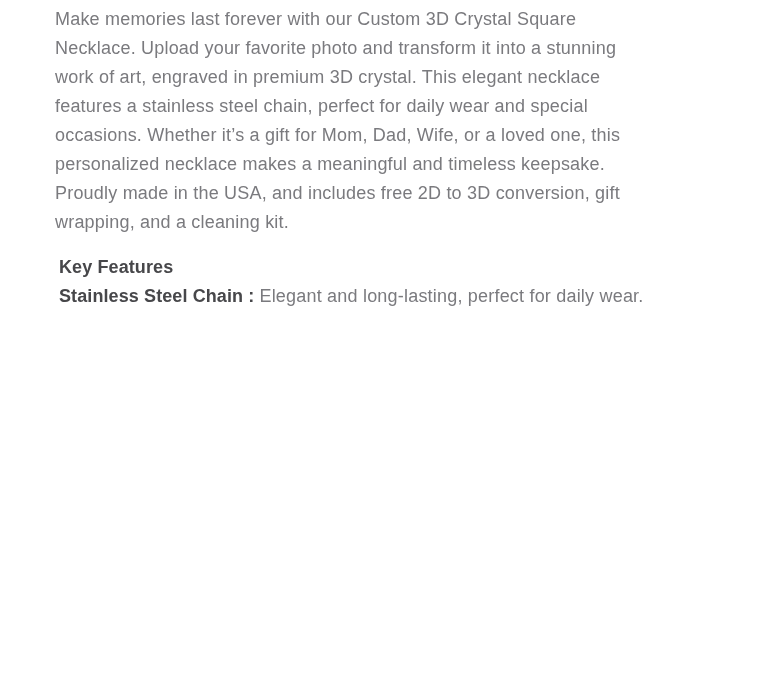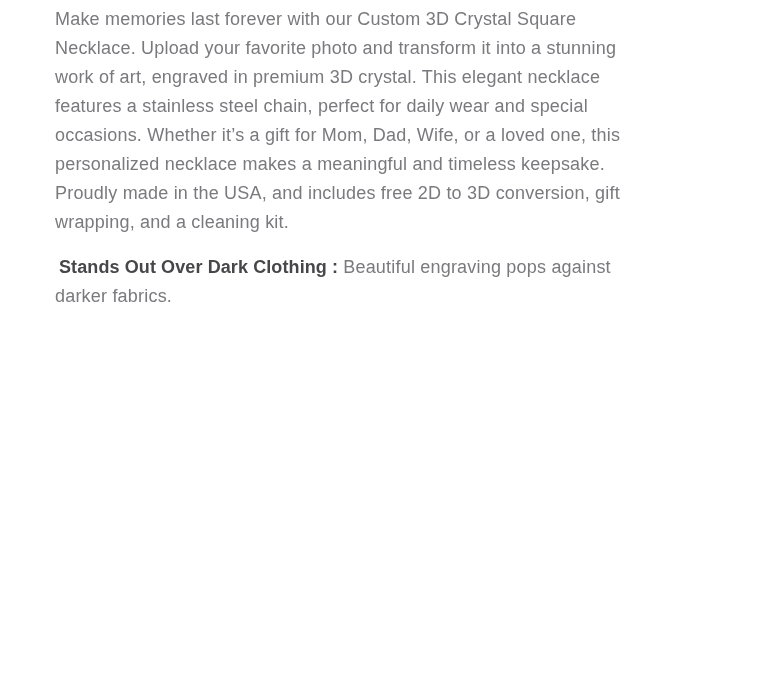--- a/index.html
+++ b/index.html
@@ -46,23 +46,24 @@
 </style>
 </head>
 <body>
 
 <main>
   <section class="desc">
 
     <p class="intro">Make memories last forever with our Custom 3D Crystal Square Necklace. Upload your favorite photo and transform it into a stunning work of art, engraved in premium 3D crystal. This elegant necklace features a stainless steel chain, perfect for daily wear and special occasions. Whether it’s a gift for Mom, Dad, Wife, or a loved one, this personalized necklace makes a meaningful and timeless keepsake. Proudly made in the USA, and includes free 2D to 3D conversion, gift wrapping, and a cleaning kit.</p>
 
     <div class="features">
+      <p class="heading">Key Features</p>
 
 
 
+      <p class="feature"><strong>Stainless Steel Chain : </strong><span>Elegant and long-lasting, perfect for daily wear.</span></p>
 
-      <p class="feature"><strong>Stands Out Over Dark Clothing : </strong><span>Beautiful engraving pops against darker fabrics.</span></p>
 
     </div>
 
 
   </section>
 </main>
 
 </body></html>

